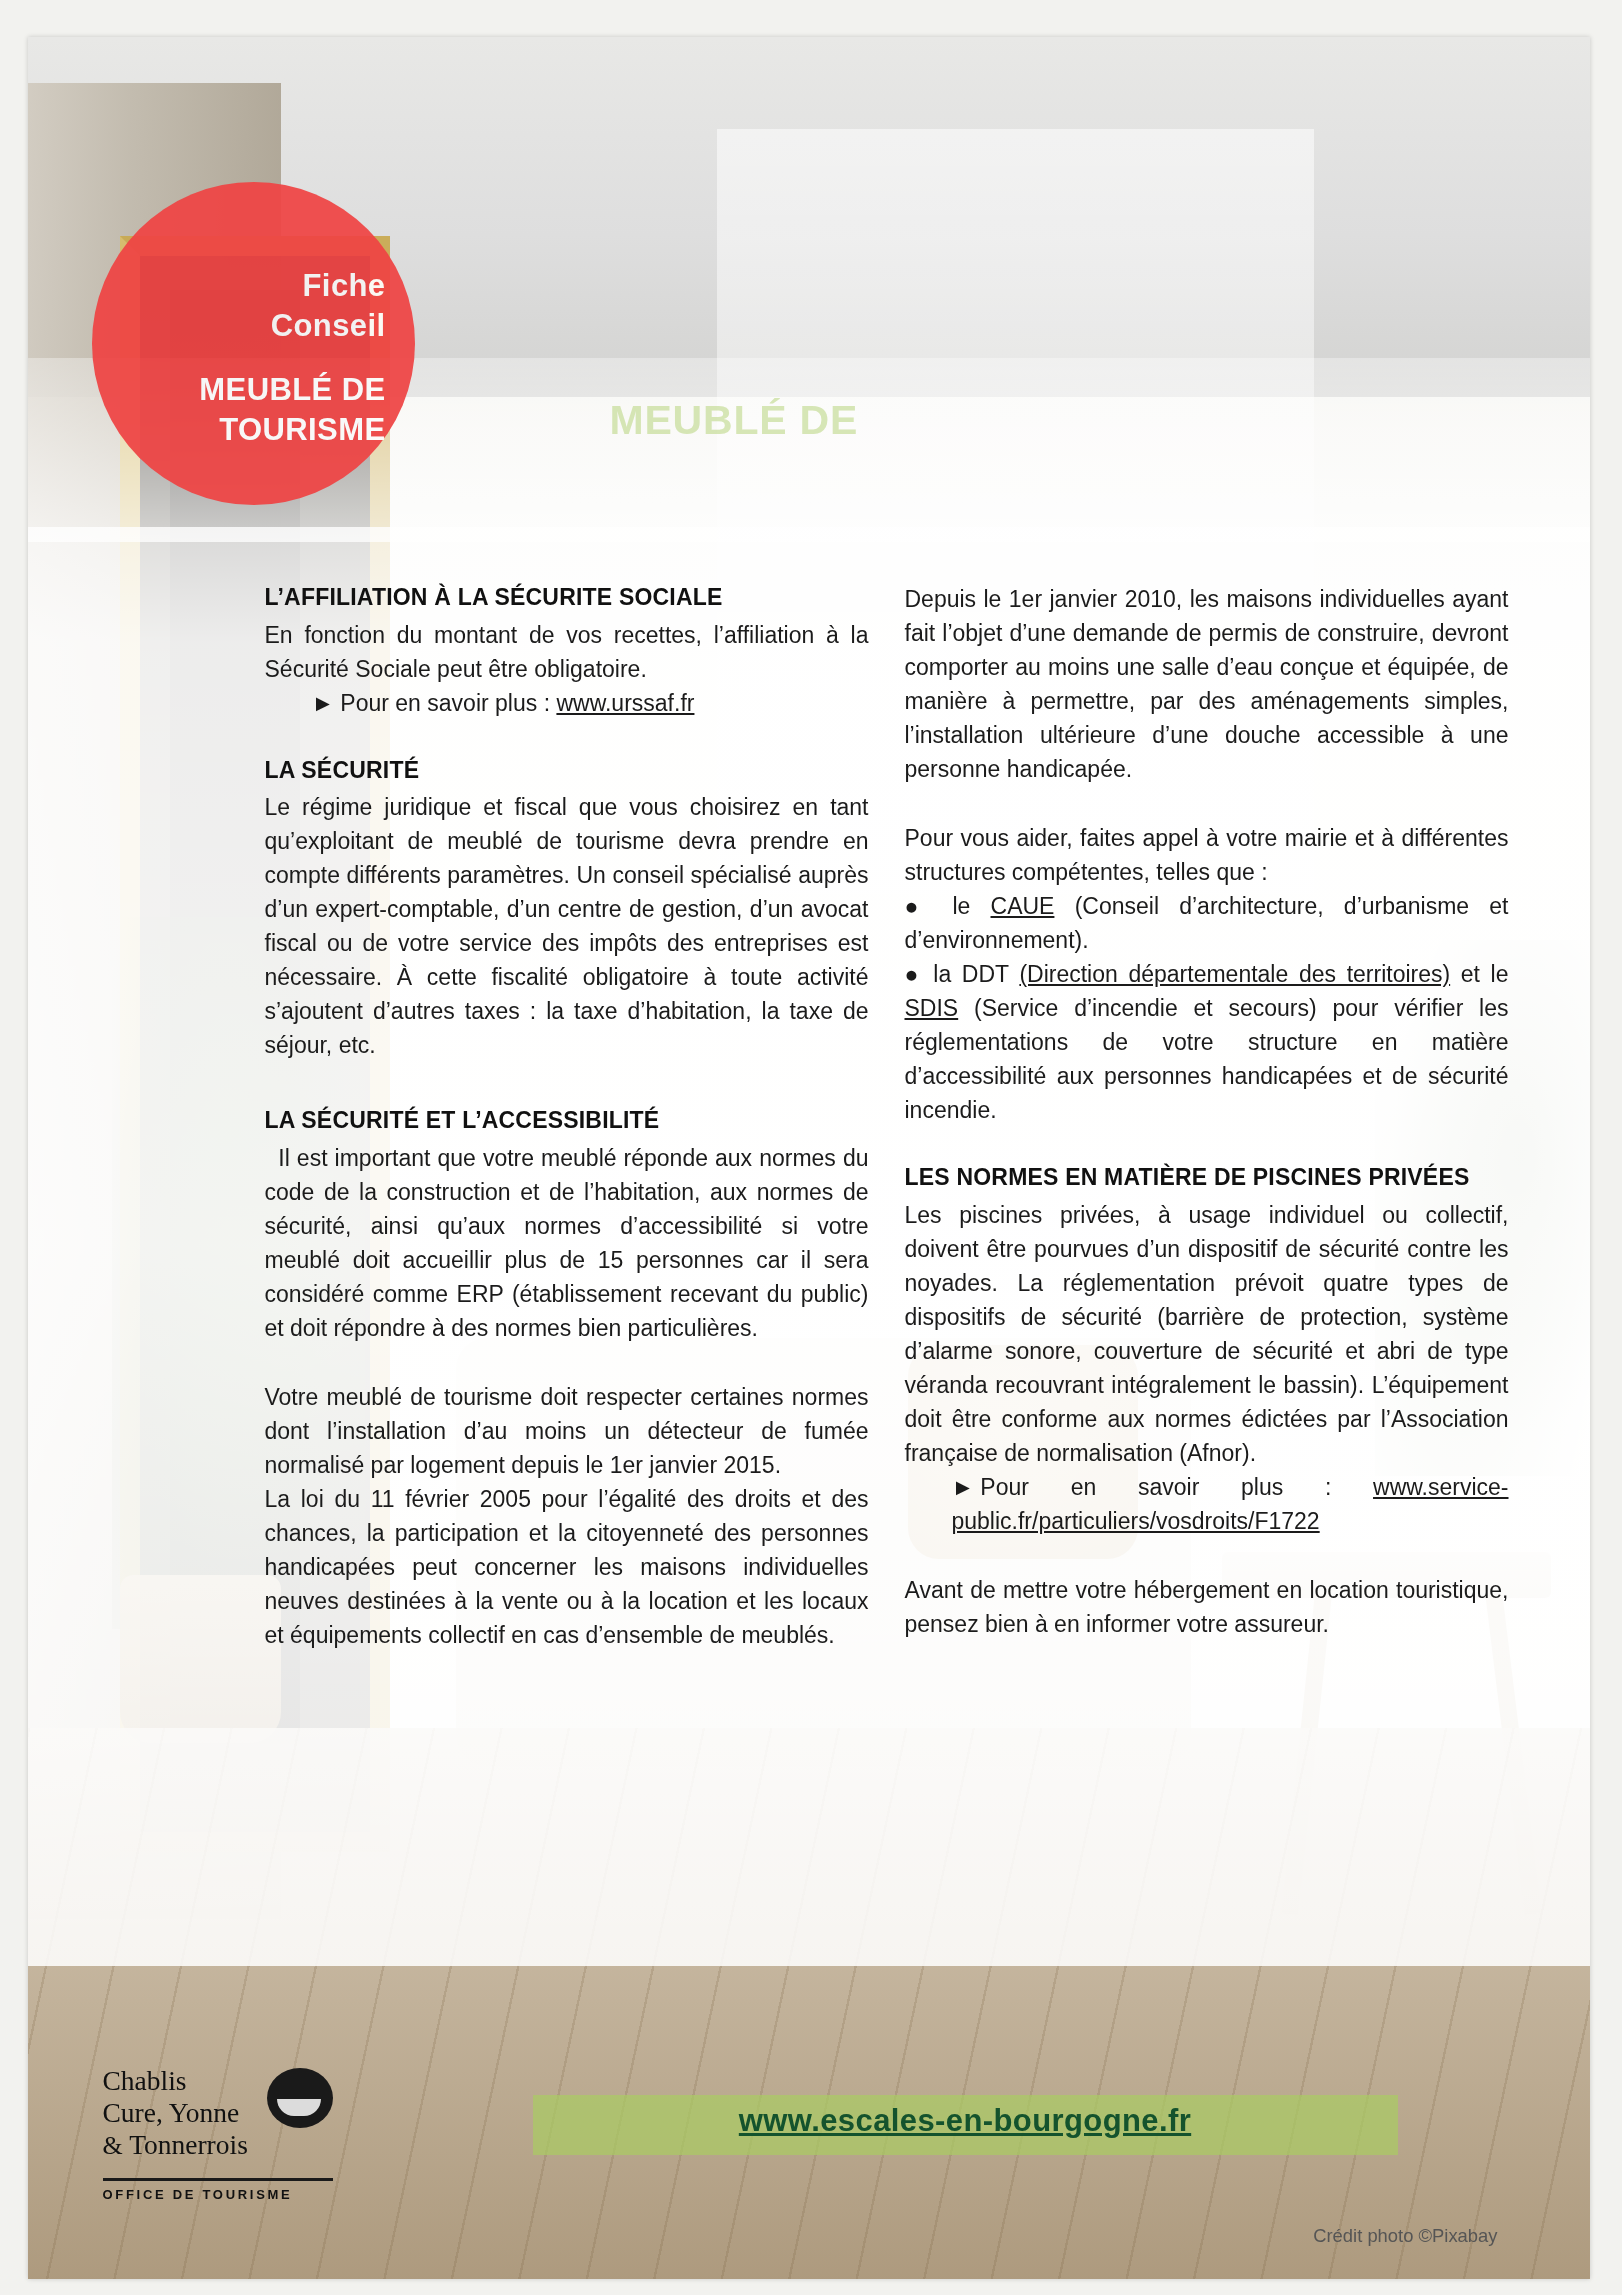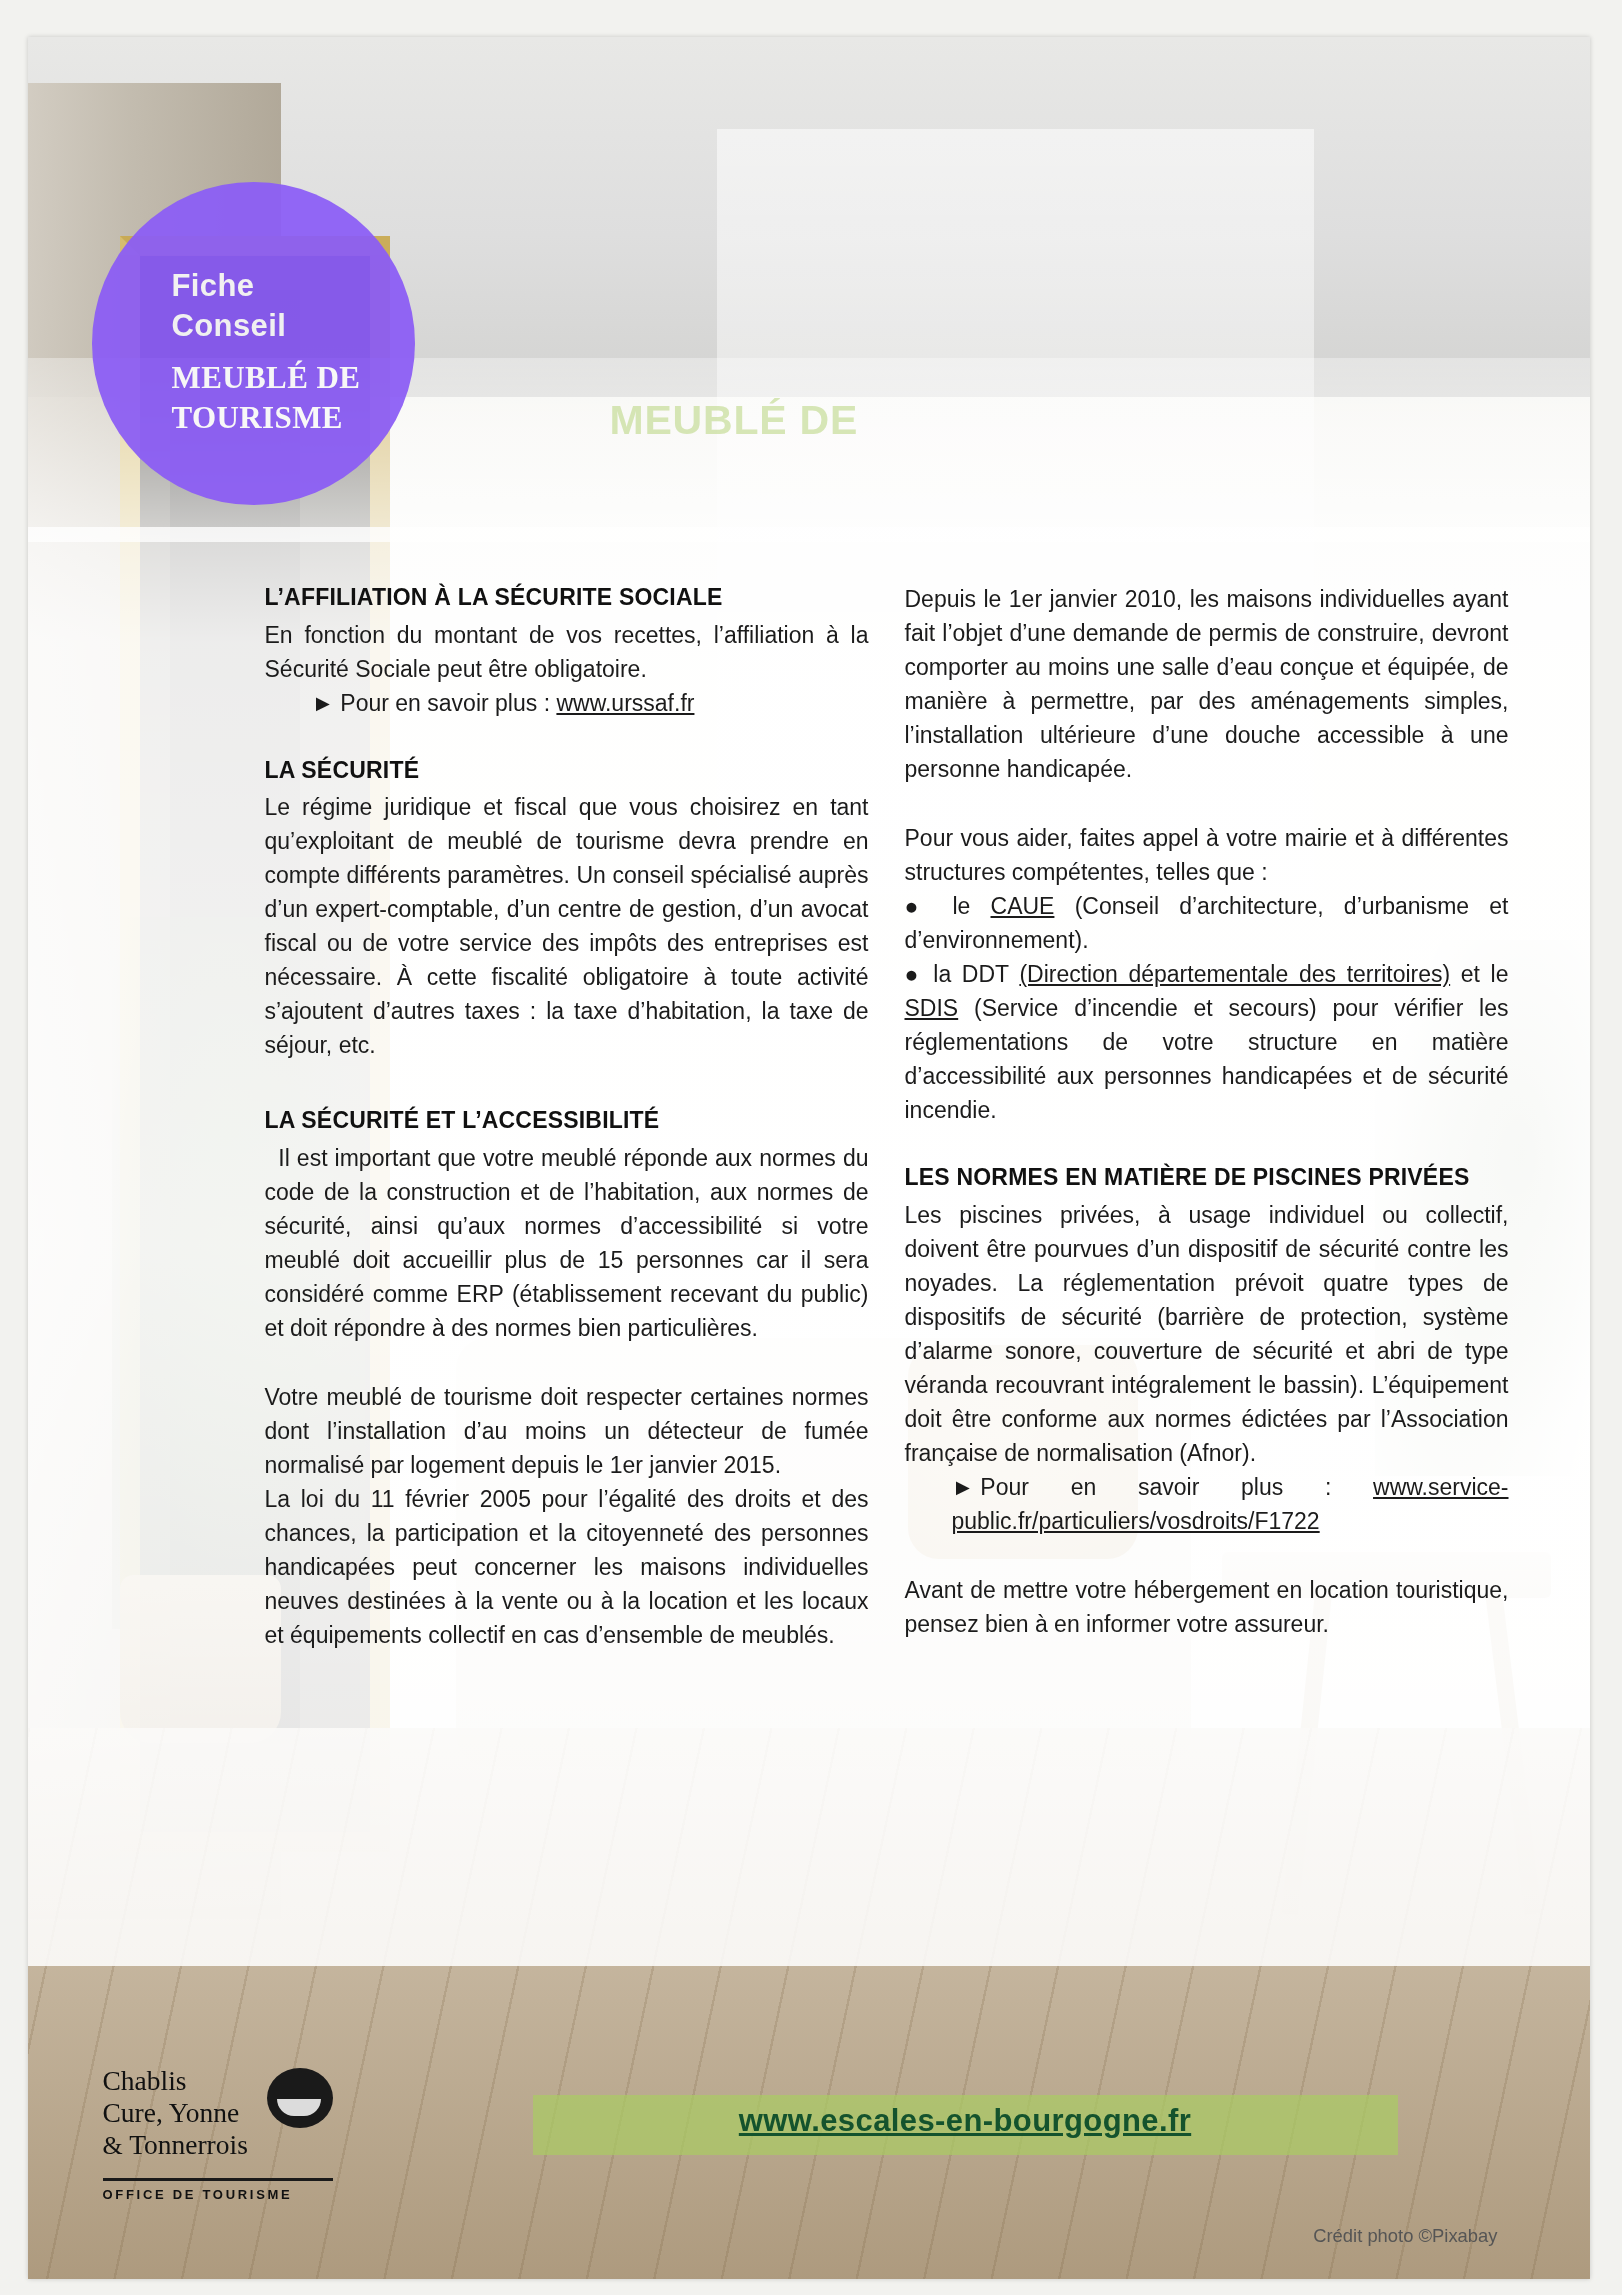--- a/index.html
+++ b/index.html
@@ -156,43 +156,43 @@
   }
 
   
   .badge {
     position: absolute;
     left: 64px;
     top: 145px;
     width: 323px;
     height: 323px;
     border-radius: 50%;
-    background: #8b5cf6;
+    background: #ef4444;
     opacity: .93;
     color: #ffffff;
+    text-align: right;
   }
   .badge-inner {
     position: absolute;
     left: 80px;
     top: 84px;
     width: 214px;
   }
   .badge-line1, .badge-line2 {
     font-size: 31px;
     font-weight: bold;
     line-height: 40px;
     letter-spacing: 0.4px;
   }
   .badge-title {
-    margin-top: 12px;
+    margin-top: 24px;
     font-size: 31px;
     font-weight: bold;
     line-height: 40px;
     letter-spacing: 0.4px;
-    font-family: Liberation Serif, serif;
   }
   .ghost-title {
     position: absolute;
     left: 582px;
     top: 360px;
     font-size: 41px;
     font-weight: bold;
     color: rgba(169,204,98,0.45);
     letter-spacing: 0.8px;
   }

